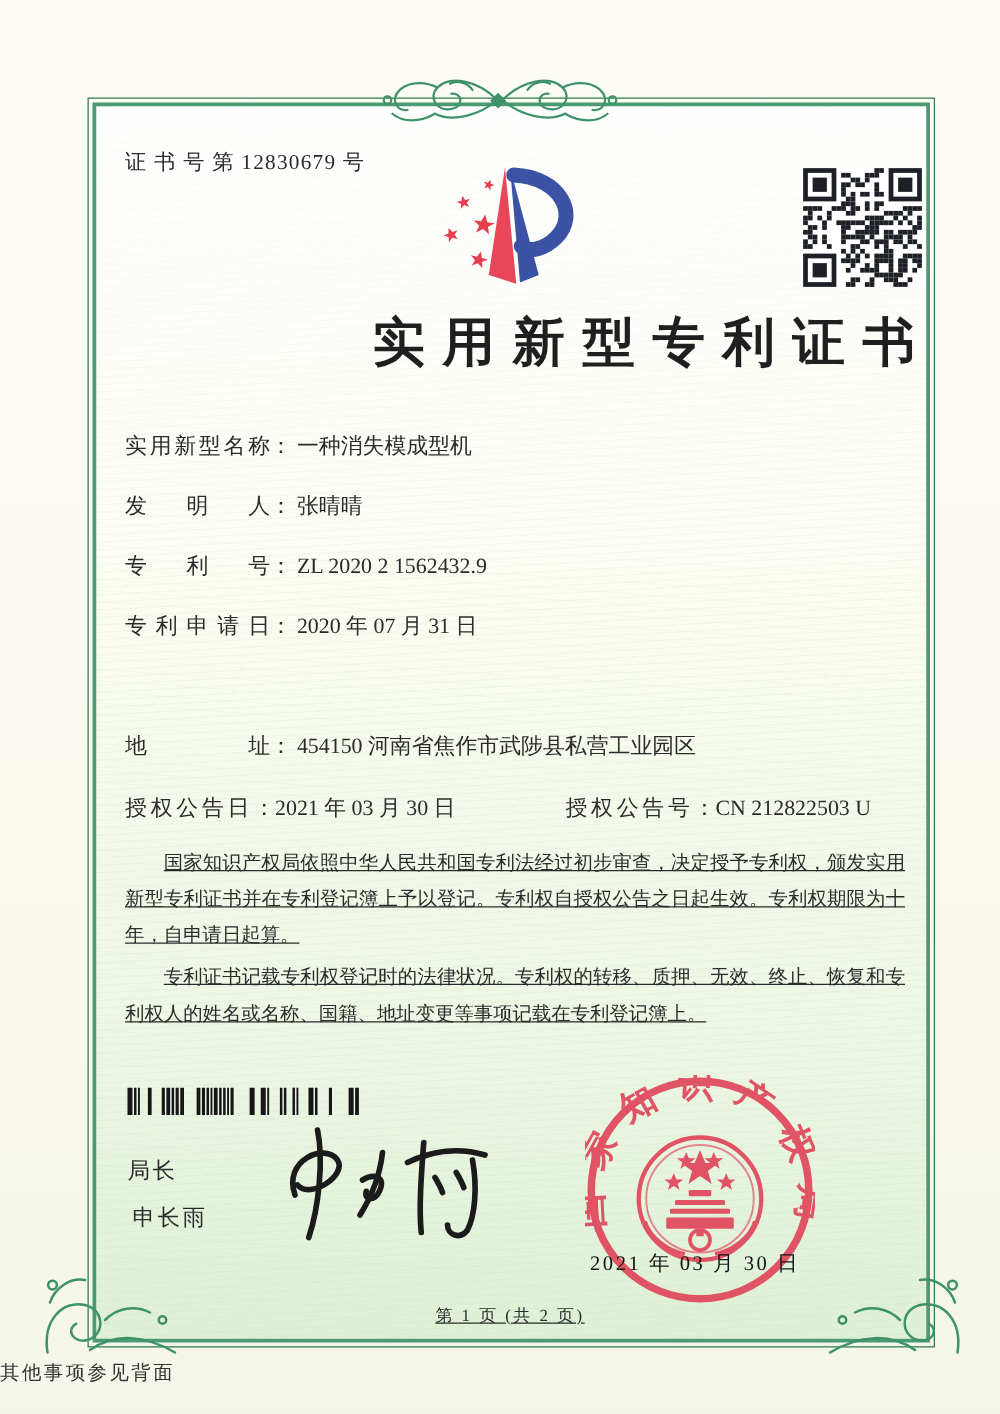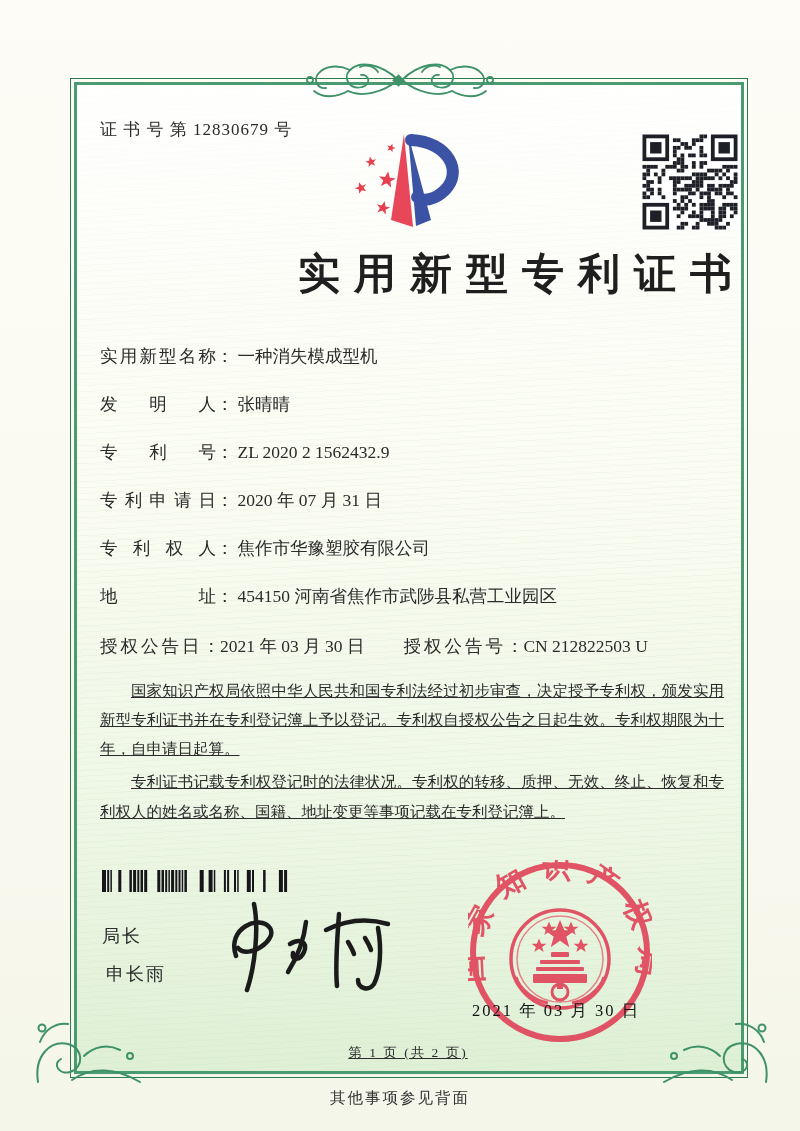--- a/index.html
+++ b/index.html
@@ -33,35 +33,35 @@
   .title{
     position:absolute;left:0;top:168px;width:100%;text-align:right;
     font-size:42px;font-weight:600;letter-spacing:14px;text-indent:14px;color:#1f1f1f;
   }
   .frow{position:absolute;left:30px;font-size:17.5px;white-space:nowrap;}
   .flabel{display:inline-block;width:116px;text-align:justify;text-align-last:justify;vertical-align:bottom;}
   .fcolon{margin-right:4px;}
   .r0{top:266px}.r1{top:314px}.r2{top:362px}.r3{top:410px}.r4{top:458px}.r5{top:506px}
   .grant{top:556px;display:flex;gap:0;align-items:center;}
   .glabel{letter-spacing:3px;}
-  .g2{margin-left:39px;}
+  .g2{margin-left:88px;}
   .paras{
     position:absolute;left:30px;top:598px;width:624px;
     font-size:15.5px;line-height:1.88;text-align:justify;
   }
   .paras p{margin:0 0 4px 0;text-indent:2em;text-decoration:underline;}
 
   .barcode{position:absolute;left:30px;top:792px;}
   .chief-title{position:absolute;left:32px;top:846px;font-size:18px;letter-spacing:2px;}
   .chief-name{position:absolute;left:36px;top:884px;font-size:18px;letter-spacing:2px;}
   .sig{position:absolute;left:148px;top:818px;}
   .seal{position:absolute;left:398px;top:782px;opacity:.93;}
   .sealdate{position:absolute;left:402px;top:922px;font-size:16.5px;letter-spacing:2px;color:#131313;z-index:6;}
   .pagenote{position:absolute;left:0;top:966px;width:100%;text-align:center;font-size:13.5px;letter-spacing:2px;text-decoration:underline;}
-  .backnote{position:absolute;left:0;top:1088px;width:100%;text-align:center;font-size:15.5px;letter-spacing:2px;color:#333;}
+  .backnote{position:absolute;left:0;top:1088px;width:100%;text-align:left;font-size:15.5px;letter-spacing:2px;color:#333;}
 </style>
 </head>
 <body>
 
 <div class="page">
 
   <div class="frame-outer">
     <div class="frame-inner"></div>
   </div>
 
@@ -349,23 +349,20 @@
     </div>
     <div class="frow r1">
       <span class="flabel">发明人</span><span class="fcolon">：</span><span class="fval">张晴晴</span>
     </div>
     <div class="frow r2">
       <span class="flabel">专利号</span><span class="fcolon">：</span><span class="fval">ZL 2020 2 1562432.9</span>
     </div>
     <div class="frow r3">
       <span class="flabel">专利申请日</span><span class="fcolon">：</span><span class="fval">2020 年 07 月 31 日</span>
     </div>
-    <div class="frow r4">
-      <span class="flabel">专利权人</span><span class="fcolon">：</span><span class="fval">焦作市华豫塑胶有限公司</span>
-    </div>
     <div class="frow r5">
       <span class="flabel">地址</span><span class="fcolon">：</span><span class="fval">454150 河南省焦作市武陟县私营工业园区</span>
     </div>
 
     <div class="frow grant">
       <span>
         <span class="glabel">授权公告日</span><span>：</span><span>2021 年 03 月 30 日</span>
       </span>
       <span class="g2">
         <span class="glabel">授权公告号</span><span>：</span><span>CN 212822503 U</span>

